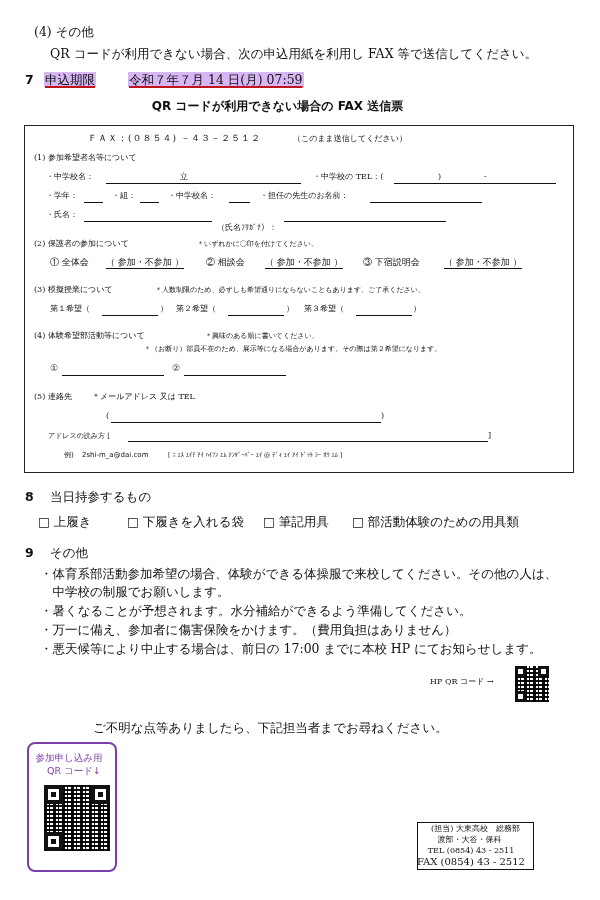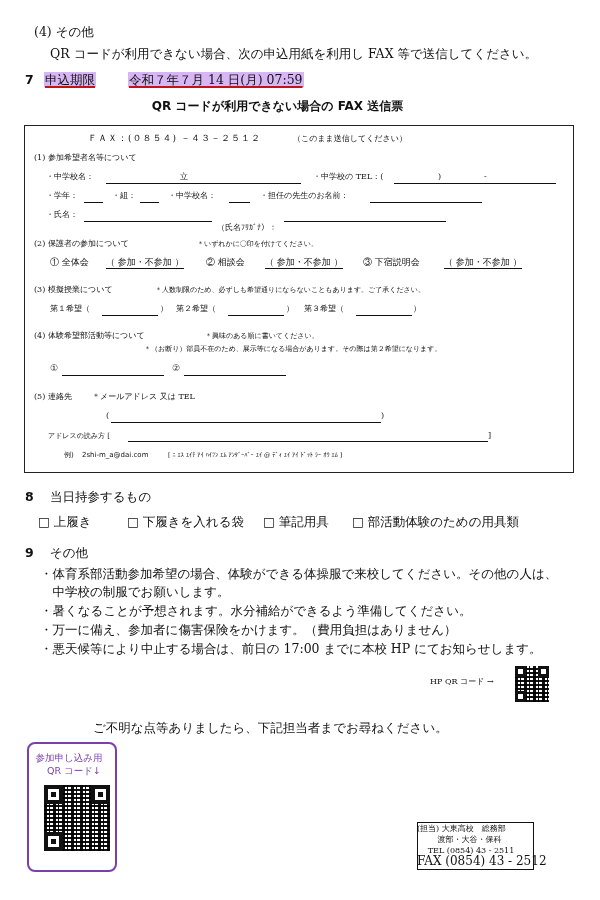--- a/index.html
+++ b/index.html
@@ -141,16 +141,16 @@
 <div class="abs" style="left:27px;top:742px;width:86px;height:126px;border:2px solid #7b3fa8;border-radius:8px;"></div>
 <div class="abs sans" style="left:29px;top:752px;width:80px;text-align:center;font-size:9.5px;line-height:12px;color:#7b3fa8;white-space:nowrap;">参加申し込み用</div>
 <div class="abs sans" style="left:29px;top:765px;width:90px;text-align:center;font-size:9.5px;line-height:12px;color:#7b3fa8;white-space:nowrap;">QR コード↓</div>
 <div class="abs qr" style="left:44px;top:785px;width:66px;height:66px;">
   <div class="finder" style="left:0;top:0;width:11px;height:11px;border-width:4px;"></div>
   <div class="finder" style="right:0;top:0;width:11px;height:11px;border-width:4px;"></div>
   <div class="finder" style="left:0;bottom:0;width:11px;height:11px;border-width:4px;"></div>
 </div>
 
 <div class="abs" style="left:417px;top:822px;width:115px;height:46px;border:1px solid #111;"></div>
-<div class="abs serif" style="left:417px;top:823px;width:117px;font-size:8px;line-height:11px;white-space:nowrap;">(担当) 大東高校　総務部</div>
+<div class="abs serif" style="left:417px;top:823px;width:117px;text-align:center;font-size:8px;line-height:11px;white-space:nowrap;">(担当) 大東高校　総務部</div>
 <div class="abs serif" style="left:417px;top:834px;width:105px;text-align:center;font-size:8px;line-height:11px;white-space:nowrap;">渡部・大谷・保科</div>
 <div class="abs serif" style="left:417px;top:845px;width:108px;text-align:center;font-size:8px;line-height:11px;white-space:nowrap;">TEL (0854) 43 - 2511</div>
-<div class="abs serif" style="left:417px;top:856px;width:117px;text-align:left;font-size:12px;line-height:11px;white-space:nowrap;">FAX (0854) 43 - 2512</div>
+<div class="abs serif" style="left:417px;top:856px;width:97px;text-align:right;font-size:10px;line-height:11px;white-space:nowrap;">FAX (0854) 43 - 2512</div>
 
 </body></html>

